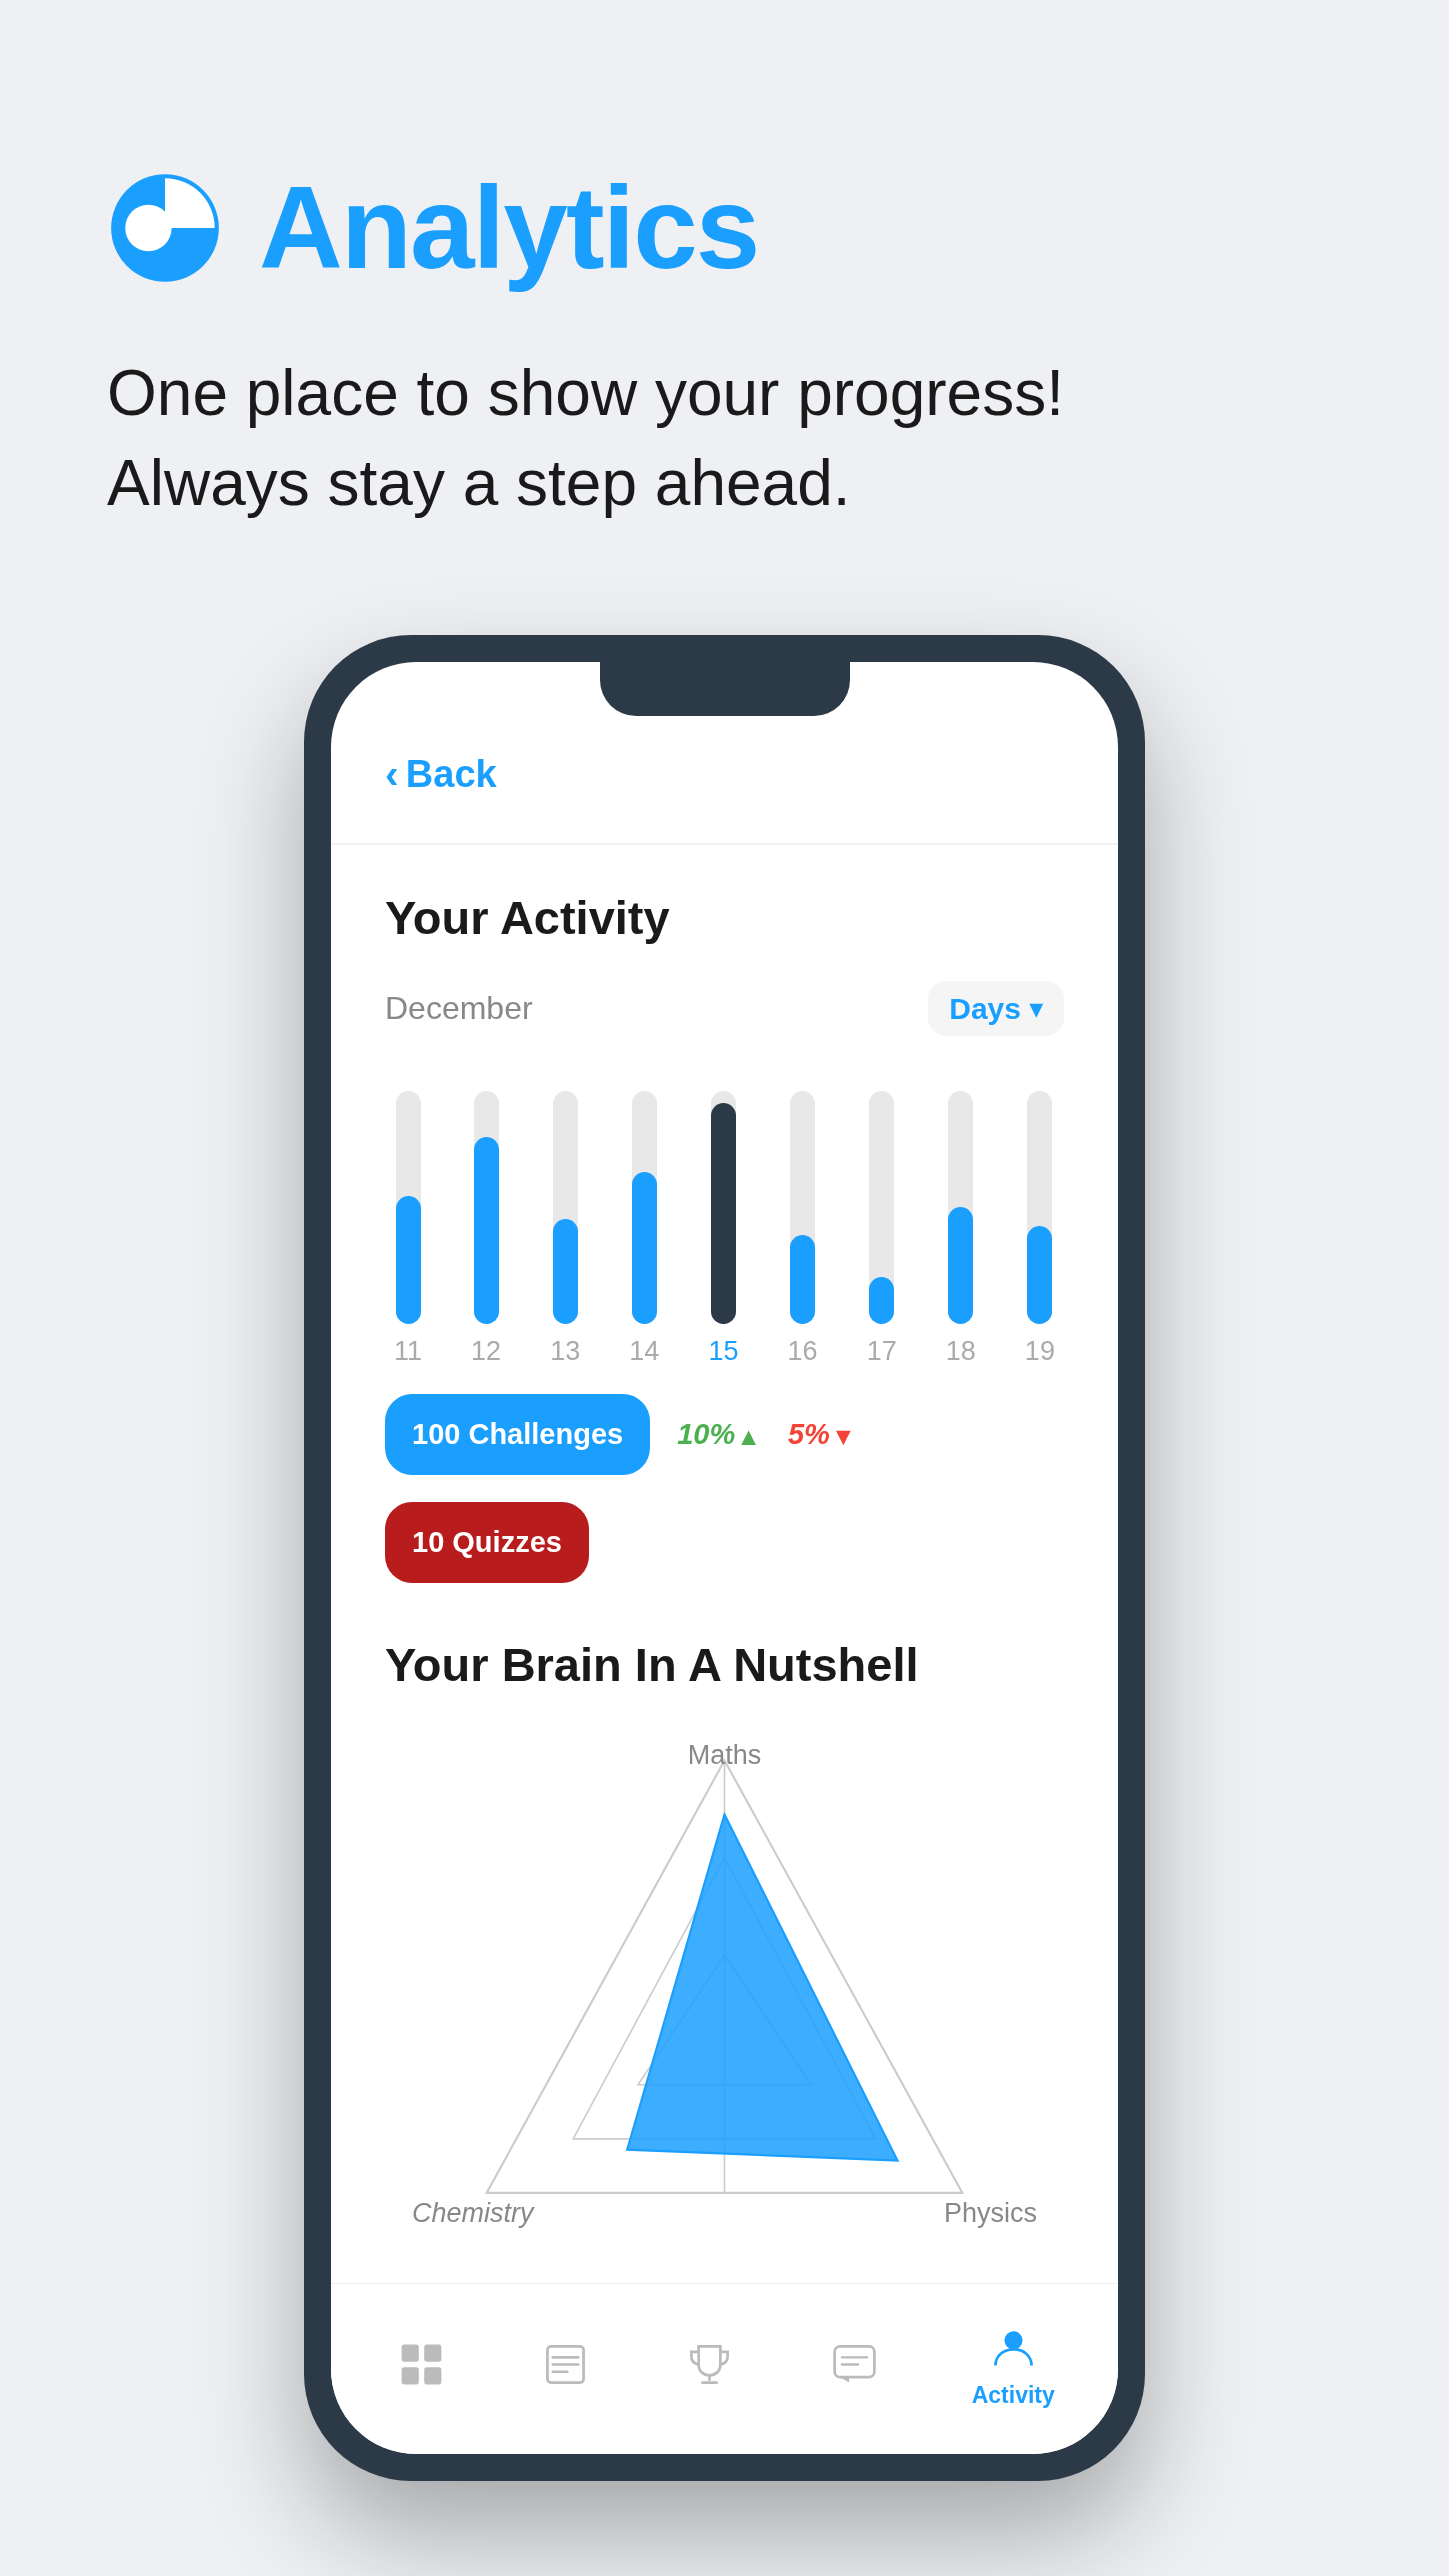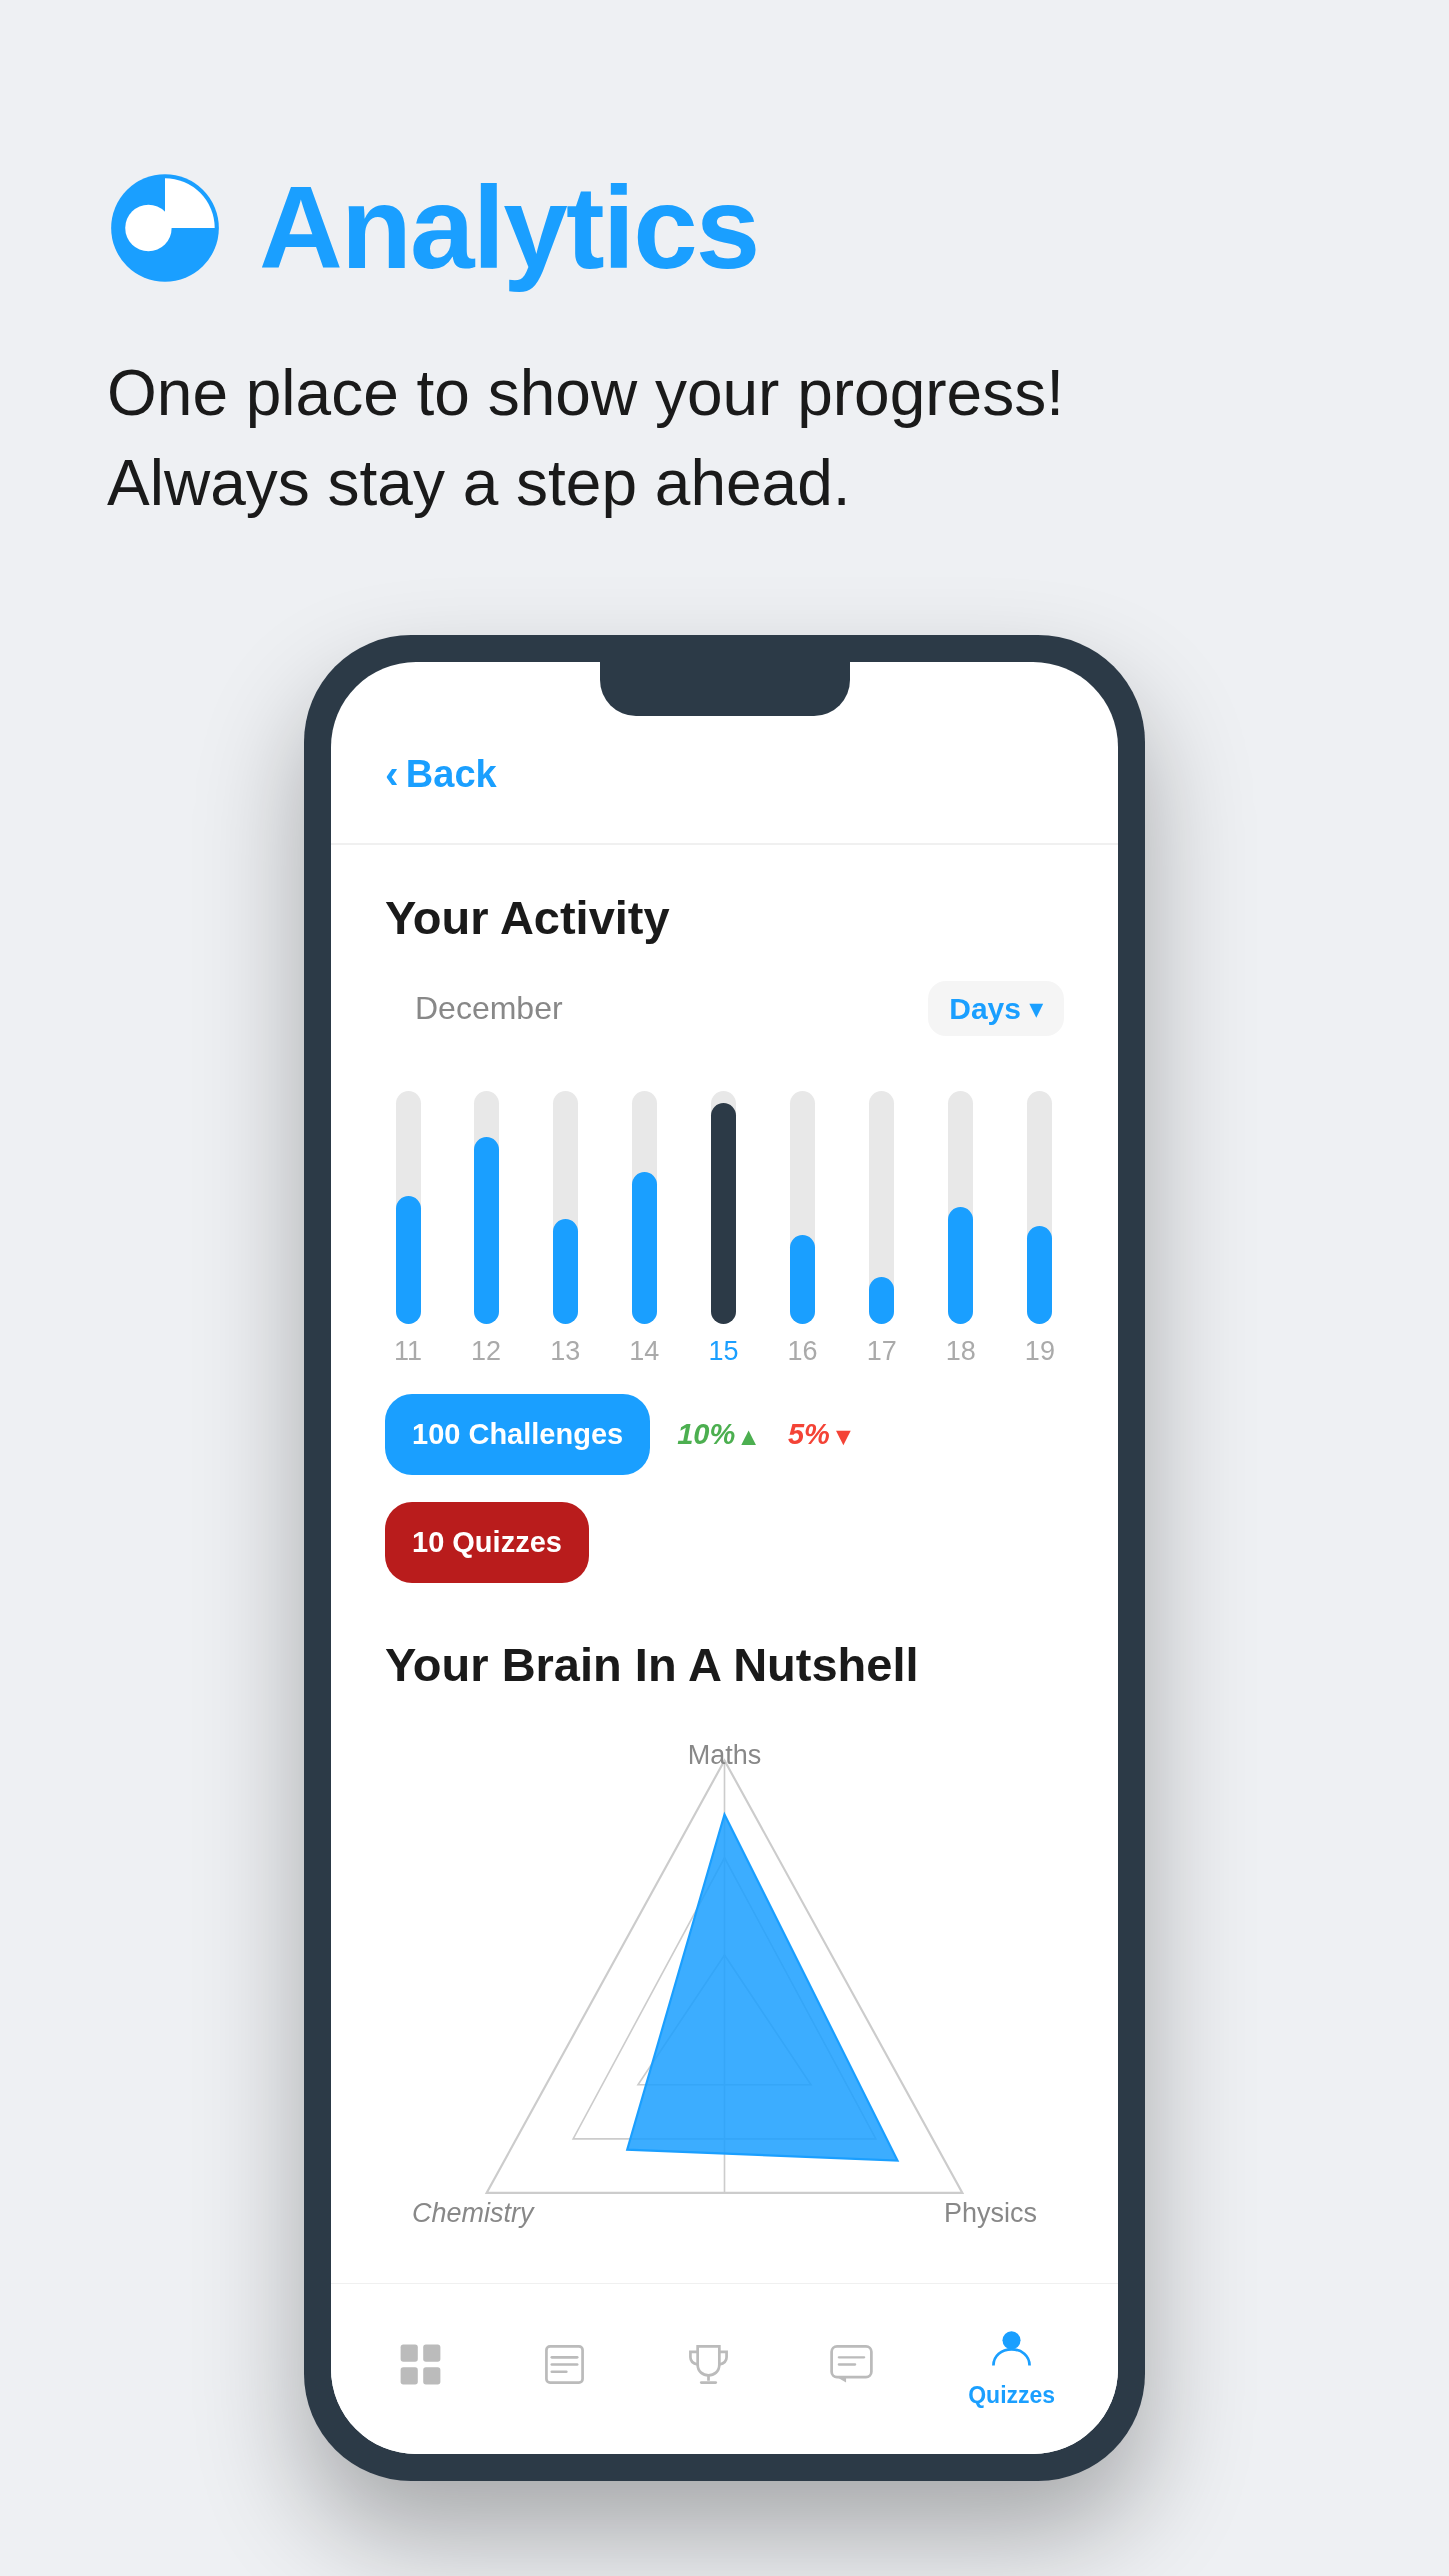--- a/index.html
+++ b/index.html
@@ -125,21 +125,20 @@
       display: flex;
       justify-content: space-between;
       align-items: center;
       margin-bottom: 45px;
     }
 
     .month-label {
       font-size: 32px;
       color: #888;
       font-weight: 400;
-      margin-left: 30px;
     }
 
     .days-dropdown {
       display: flex;
       align-items: center;
       gap: 9px;
       background: #f5f5f5;
       border-radius: 18px;
       padding: 10.7px 21.5px;
       font-size: 30px;
@@ -520,21 +519,21 @@
             </div>
           </div>
 
           <div class="nav-item">
             <div class="nav-icon">
               <svg viewBox="0 0 52 52" fill="none">
                 <circle cx="26" cy="18" r="10" fill="#1a9fff"></circle>
                 <path d="M6 46c0-11 9-18 20-18s20 7 20 18" stroke="#1a9fff" stroke-width="3" fill="none"></path>
               </svg>
             </div>
-            <span class="nav-label">Quizzes</span>
+            <span class="nav-label">Activity</span>
           </div>
 
         </div>
       </div>
     </div>
   </div>
 
 </div>
 
 

